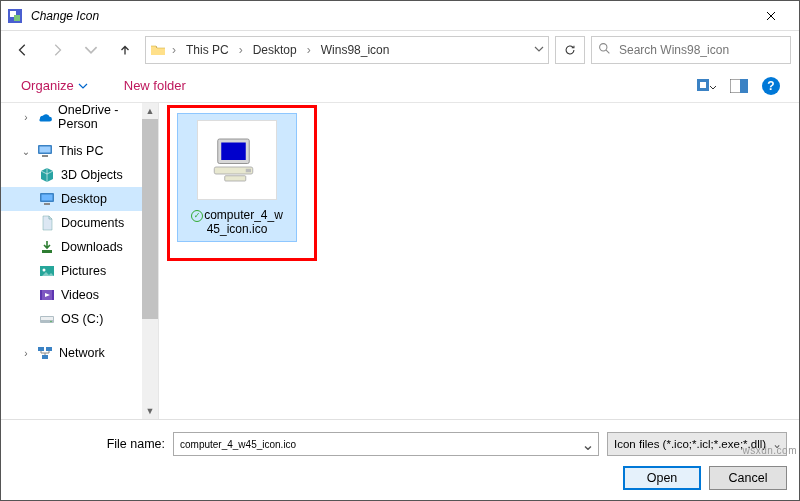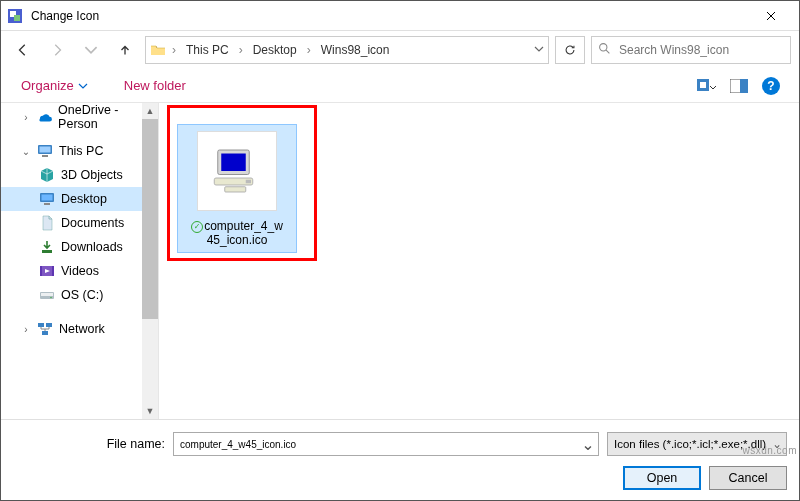--- a/index.html
+++ b/index.html
@@ -1,20 +1,20 @@
 <!DOCTYPE html>
 <html><head>
 <meta charset="utf-8">
 <style>
   * { box-sizing: border-box; font-family: "Segoe UI", Tahoma, sans-serif; }
   body { margin: 0; background: #fff; }
   .window { width: 800px; height: 501px; border: 1px solid #555; position: relative; background: #fff; }
 
   
-  .titlebar { height: 30px; display: flex; align-items: center; padding: 0 6px; border-bottom: 1px solid #e0e0e0; }
+  .titlebar { height: 30px; display: flex; align-items: center; padding: 0 6px; border-bottom: 1px solid #e0e0e0; font-style: italic; }
   .titlebar .app-icon { width: 16px; height: 16px; margin-right: 8px; display:inline-block; }
   .titlebar .title { font-size: 12px; color: #000; flex: 1; }
   .titlebar .close { width: 44px; height: 28px; display:flex; align-items:center; justify-content:center; font-size: 14px; color:#000; }
 
   
   .navrow { height: 38px; display:flex; align-items:center; padding: 2px 8px; gap:6px; }
   .navbtn { width:28px; height:28px; display:flex; align-items:center; justify-content:center; color:#555; border-radius:2px; }
   .navbtn svg { width:14px; height:14px; }
   .navbtn.disabled { color:#bbb; }
   .addr { flex:1; height:28px; border:1px solid #ccc; display:flex; align-items:center; padding:0 4px; gap:4px; font-size:12px; color:#333; position:relative; }
@@ -43,21 +43,21 @@
   .tree { font-size:12.5px; color:#000; }
   .node { display:flex; align-items:center; height:24px; gap:6px; padding-left:6px; }
   .node.lv1 { padding-left:20px; }
   .node.lv2 { padding-left:38px; }
   .node.sel { background:#cde8ff; }
   .node .exp { width:10px; display:inline-flex; justify-content:center; color:#666; font-size:10px;}
   .ticon { width:16px; height:16px; display:inline-flex; align-items:center; justify-content:center; }
 
   .content { flex:1; position:relative; padding:6px; }
   .redbox { position:absolute; left:8px; top:2px; width:150px; height:156px; border:3px solid #ff0000; pointer-events:none; }
-  .fileitem { width:120px; text-align:center; margin:15px 12px; padding:6px 4px 4px; background:#cde8ff; border:1px solid #8ec7ff; font-size:12px; line-height:1.2; }
+  .fileitem { width:120px; text-align:center; margin:4px 12px; padding:6px 4px 4px; background:#cde8ff; border:1px solid #8ec7ff; font-size:12px; line-height:1.2; }
   .fileitem .thumb { width:80px; height:80px; margin:0 auto 8px; background:#fff; border:1px solid #ddd; display:flex; align-items:center; justify-content:center; }
   .fileitem .lbl { display:inline; }
   .synced { display:inline-flex; width:12px; height:12px; border-radius:50%; border:1px solid #3a3; color:#3a3; align-items:center; justify-content:center; font-size:8px; margin-right:1px; vertical-align:middle; }
 
   
   .footer { border-top:1px solid #e0e0e0; padding:8px 12px 10px; }
   .frow { display:flex; align-items:center; margin-top:4px; }
   .ftr-label { width:160px; text-align:right; font-size:12.5px; color:#000; padding-right:8px; }
   .fname { flex:1; height:24px; border:1px solid #aaa; display:flex; align-items:center; position:relative; background:#fff; }
   .fname input{ border:none; outline:none; flex:1; padding:0 6px; font-size:10px; }
@@ -243,20 +243,30 @@
           <span class="ticon" data-interactable="false">
               <svg viewBox="0 0 16 16">
                 <path d="M8 2v7M5 6l3 3 3-3" stroke="#2e7d32" stroke-width="1.6" fill="none"></path>
                 <rect x="3" y="11" width="10" height="3" fill="#2e7d32"></rect>
               </svg>
             </span>
           <span data-interactable="false">Downloads</span>
         </div>
 
 
+        <div class="node lv2" data-interactable="true">
+          <span class="ticon" data-interactable="false">
+              <svg viewBox="0 0 16 16">
+                <rect x="1" y="3" width="14" height="10" fill="#26a69a"></rect>
+                <circle cx="5" cy="7" r="1.5" fill="#fff"></circle>
+                <path d="M3 13l4-4 3 3 2-2 3 3H3z" fill="#80cbc4"></path>
+              </svg>
+            </span>
+          <span data-interactable="false">Pictures</span>
+        </div>
 
         <div class="node lv2" data-interactable="true">
           <span class="ticon" data-interactable="false">
               <svg viewBox="0 0 16 16">
                 <rect x="1" y="3" width="14" height="10" fill="#7e57c2"></rect>
                 <rect x="1" y="3" width="2" height="10" fill="#5e35b1"></rect>
                 <rect x="13" y="3" width="2" height="10" fill="#5e35b1"></rect>
                 <path d="M6 6l5 2-5 2z" fill="#fff"></path>
               </svg>
             </span>

